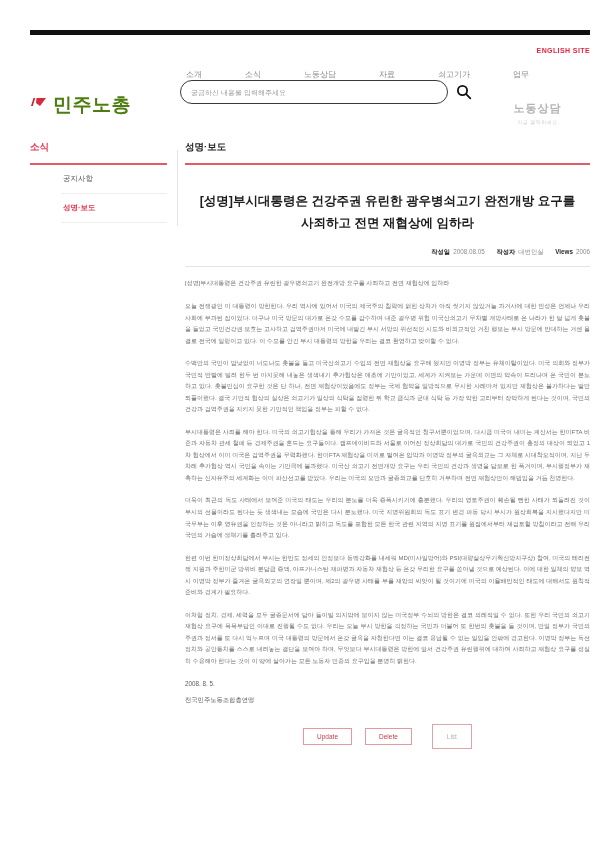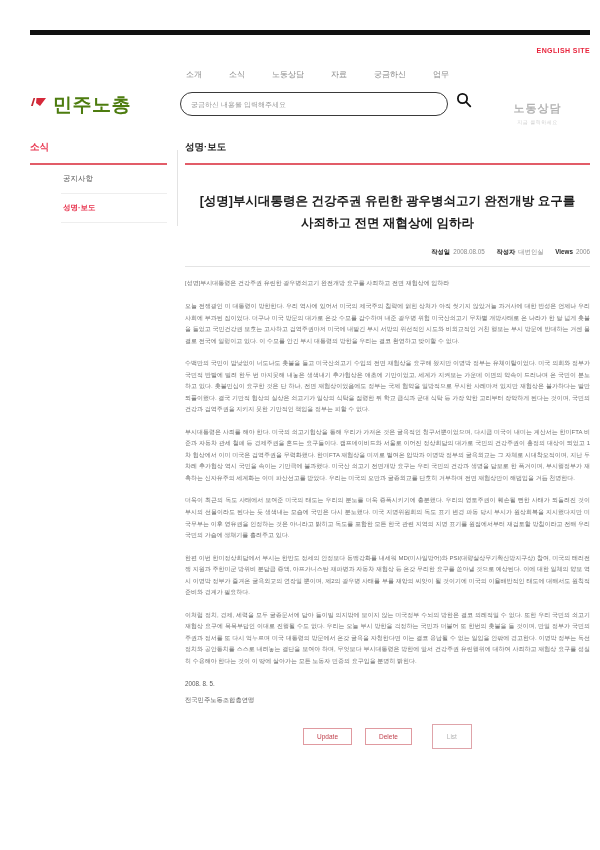--- a/index.html
+++ b/index.html
@@ -11,23 +11,23 @@
   
   .topbar { margin-top:30px; height:5px; background:#111; }
   .eng-row { text-align:right; padding:4px 0 0 0; }
   .eng-link { font-size:7px; font-weight:bold; color:#e8243c; letter-spacing:.4px; cursor:pointer; }
 
   
   .header { display:flex; margin-top:10px; }
   .logo { display:flex; align-items:center; gap:5px; width:150px; padding-top:18px; cursor:pointer; }
   .logo-text { font-size:19px; font-weight:bold; color:#4d7c0f; letter-spacing:.5px; }
   .header-mid { width:305px; }
-  .nav { display:flex; gap:0; padding:2px 0 0 6px; }
+  .nav { display:flex; gap:16px; padding:2px 0 0 6px; }
   .nav span { font-size:8px; color:#8a8a8a; cursor:pointer; margin-right:27px; white-space:nowrap; }
-  .search-row { display:flex; align-items:flex-start; margin-top:12px; }
+  .search-row { display:flex; align-items:center; }
   .search-pill { width:268px; height:24px; border:1.3px solid #3a3a3a; border-radius:13px; display:flex; align-items:center; padding:0 10px; background:#fff; }
   .search-pill input { border:none; outline:none; width:100%; font-size:7px; color:#444; font-family:inherit; background:transparent; }
   .search-pill input::placeholder { color:#9a9a9a; }
   .search-btn { margin-left:8px; cursor:pointer; display:flex; align-items:center; }
   .header-right { flex:1; text-align:center; padding-top:34px; }
   .counsel-title { font-size:11px; font-weight:bold; color:#b3b3b3; letter-spacing:1px; }
   .counsel-sub { font-size:5px; color:#cfcfcf; margin-top:3px; letter-spacing:.5px; }
 
   
   .content { display:flex; margin-top:16px; }
@@ -80,21 +80,21 @@
         </span>
         <span class="logo-text">민주노총</span>
       </div>
 
       <div class="header-mid">
         <div class="nav">
           <span>소개</span>
           <span>소식</span>
           <span>노동상담</span>
           <span>자료</span>
-          <span>궁금하신</span>
+          <span>쇠고기가</span>
           <span>업무</span>
         </div>
         <div class="search-row">
           <div class="search-pill">
             <input type="text" placeholder="궁금하신 내용을 입력해주세요" style="">
           </div>
           <span class="search-btn">
             <svg width="16" height="16" viewBox="0 0 16 16">
               <circle cx="6.5" cy="6.5" r="4.6" fill="none" stroke="#111" stroke-width="1.8"></circle>
               <line x1="10.2" y1="10.2" x2="14.3" y2="14.3" stroke="#111" stroke-width="1.8" stroke-linecap="round"></line>

